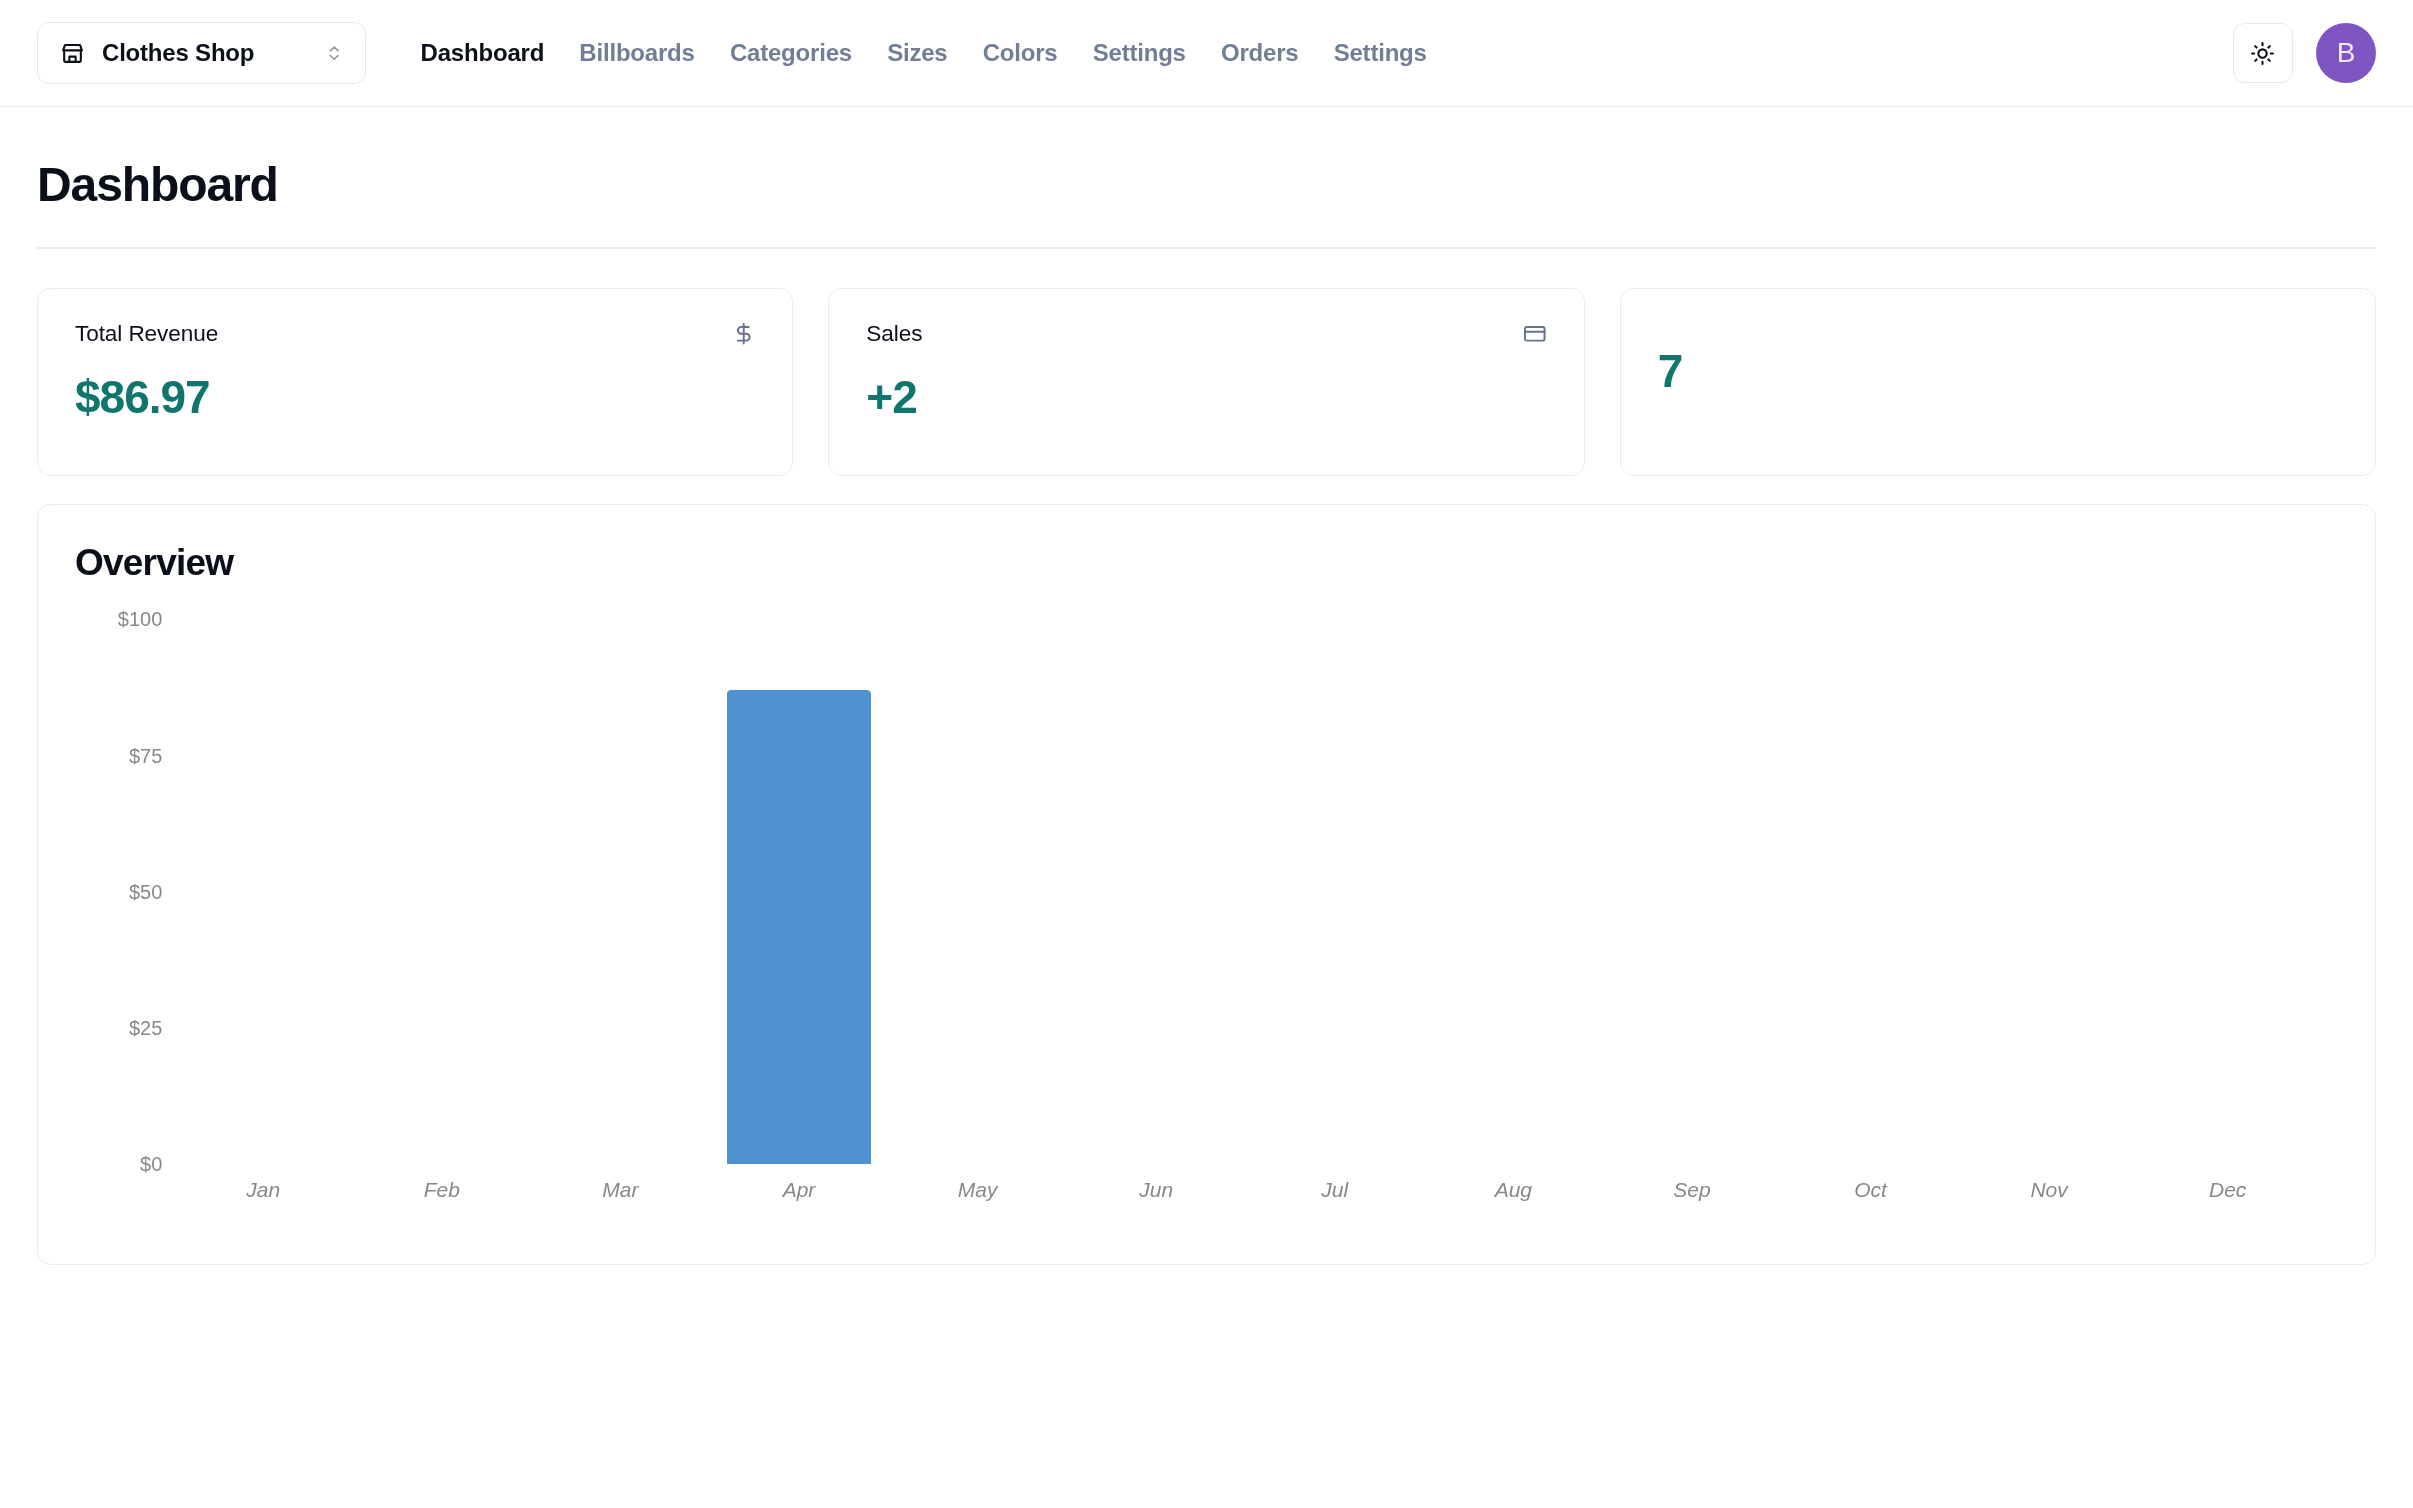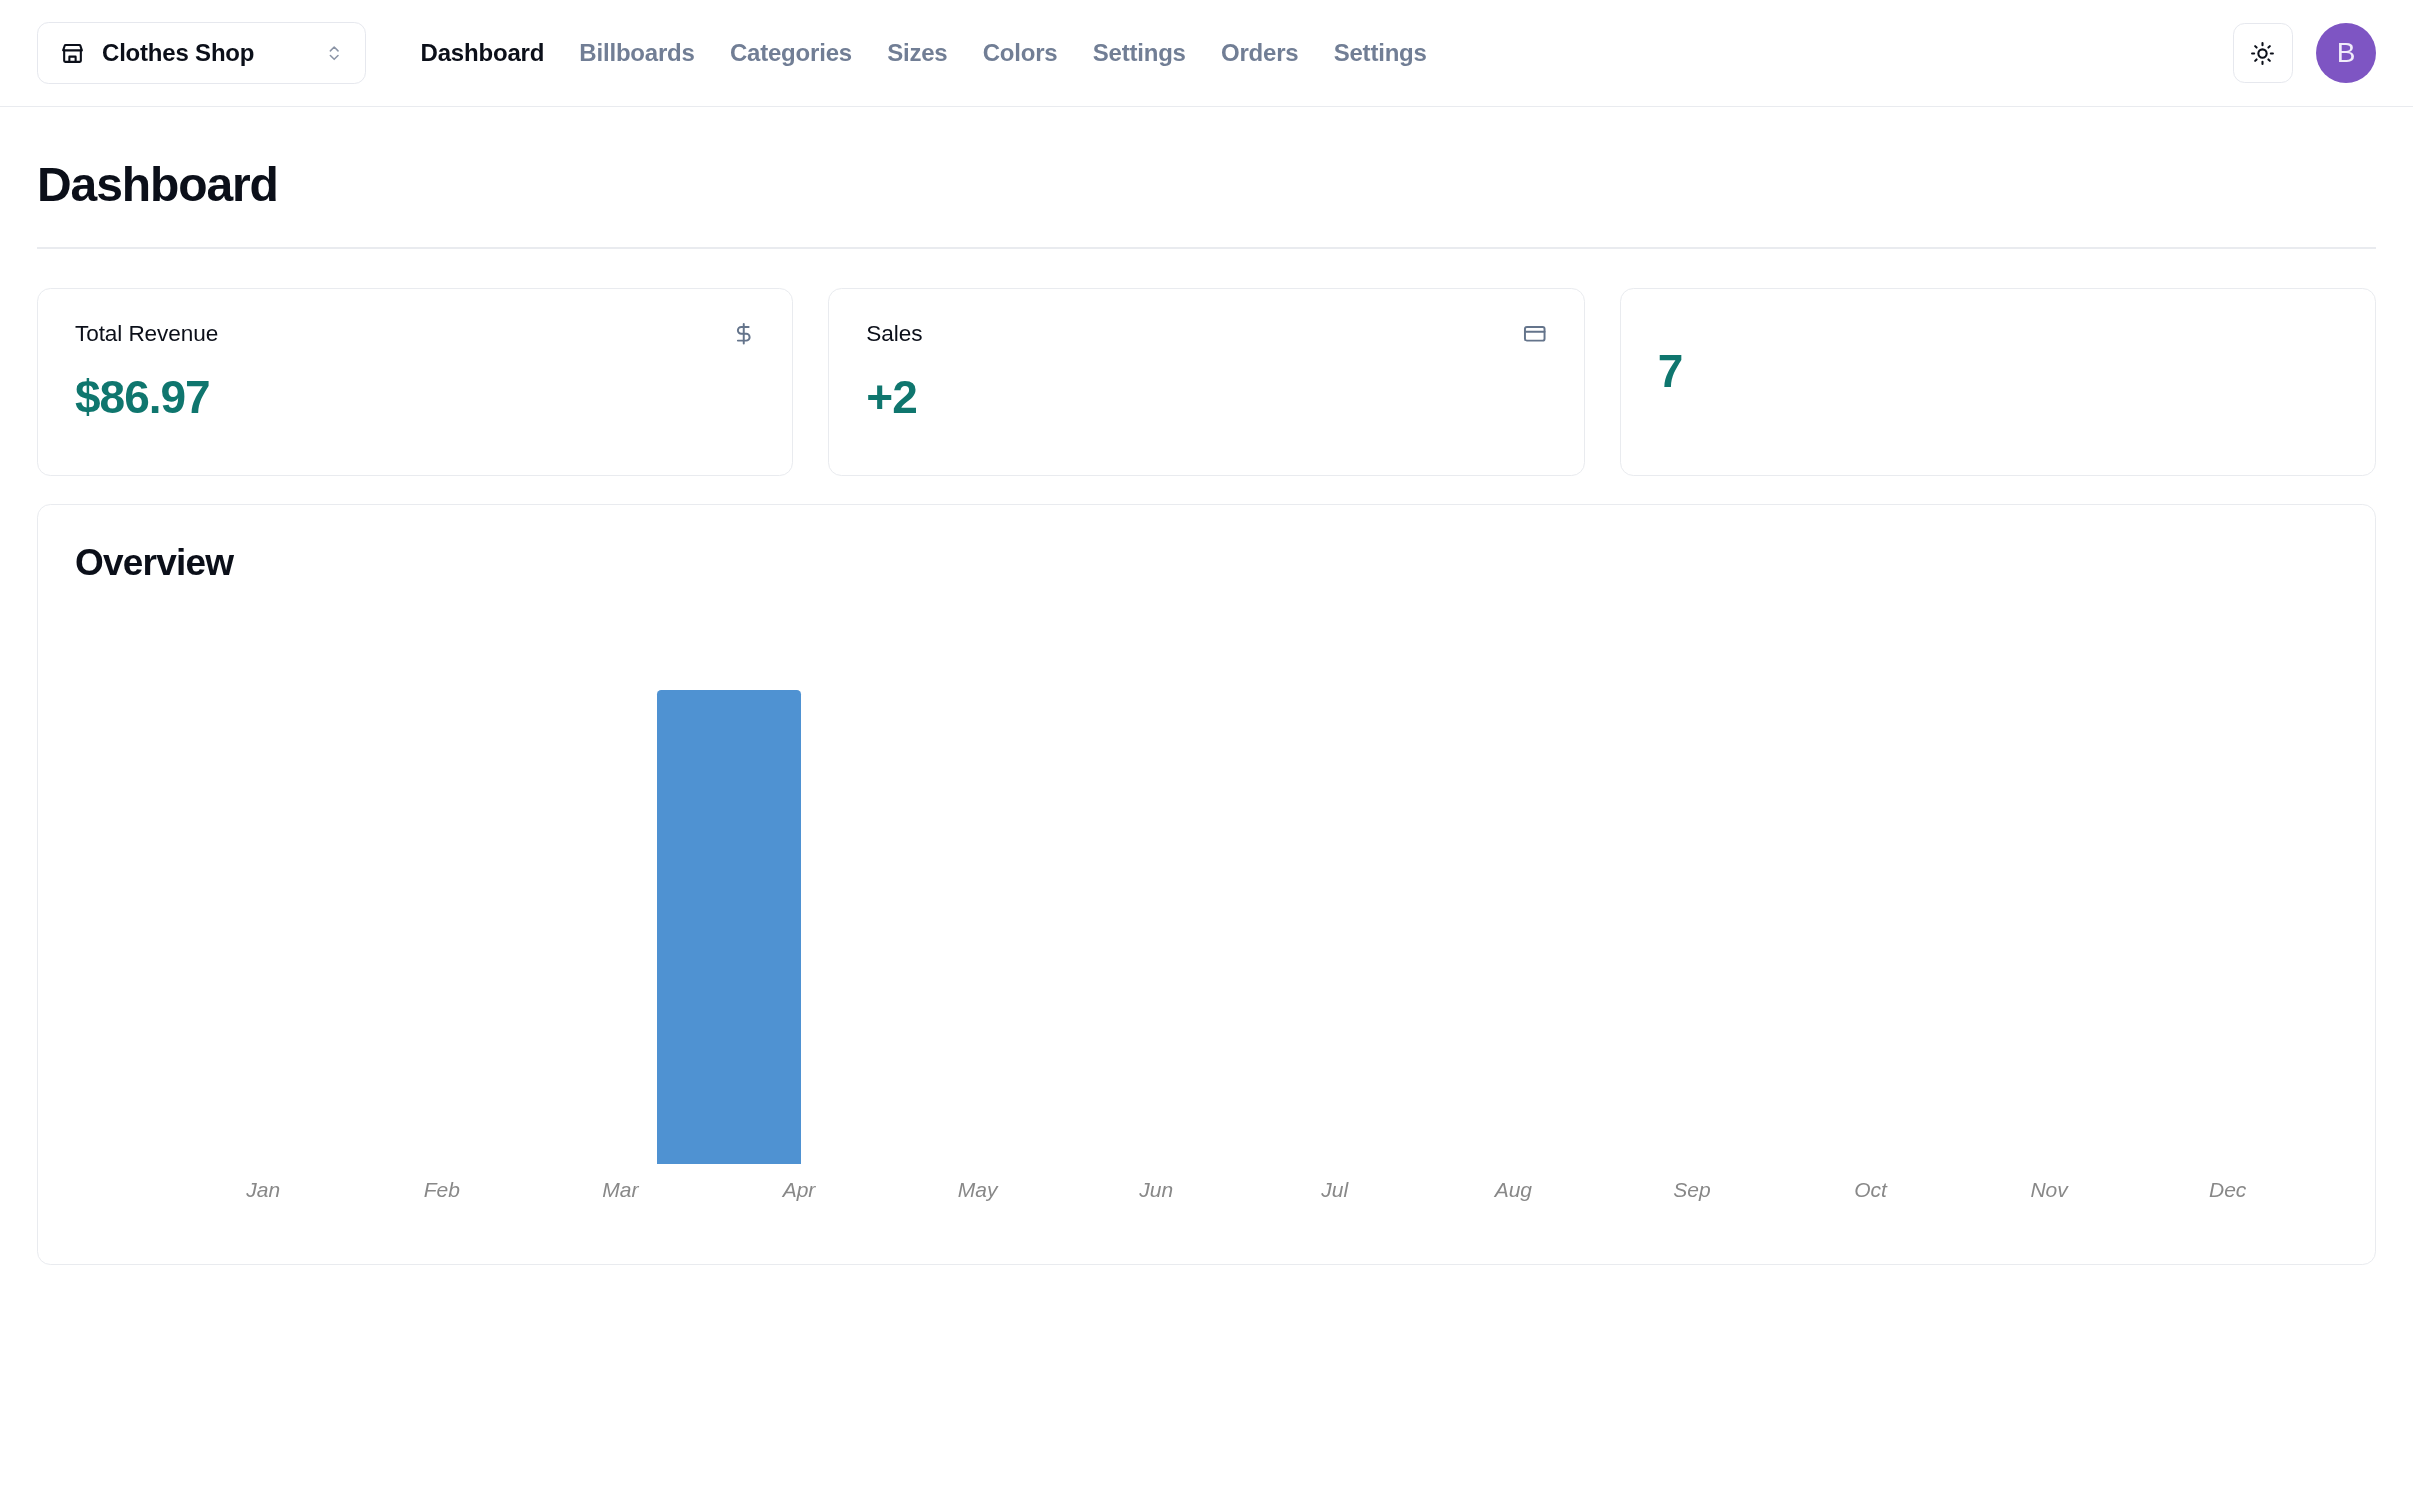--- a/index.html
+++ b/index.html
@@ -317,20 +317,27 @@
       <div class="stat-card">
         <div class="stat-value">7</div>
       </div>
 
     </div>
 
     <div class="chart-card">
       <h2 class="chart-title">Overview</h2>
 
       <div class="chart-area">
+        <div class="y-axis" id="y-axis">
+            <div class="y-tick" style="top: 0%;">$100</div>
+            <div class="y-tick" style="top: 25%;">$75</div>
+            <div class="y-tick" style="top: 50%;">$50</div>
+            <div class="y-tick" style="top: 75%;">$25</div>
+            <div class="y-tick" style="top: 100%;">$0</div>
+          </div>
         <div class="plot">
           <div class="bars" id="bars">
               <div class="bar-slot">
                 <div class="bar" style="background: rgb(79, 146, 210); height: 0%;"></div>
               </div>
               <div class="bar-slot">
                 <div class="bar" style="background: rgb(79, 146, 210); height: 0%;"></div>
               </div>
               <div class="bar-slot">
                 <div class="bar" style="background: rgb(79, 146, 210); height: 0%;"></div>

